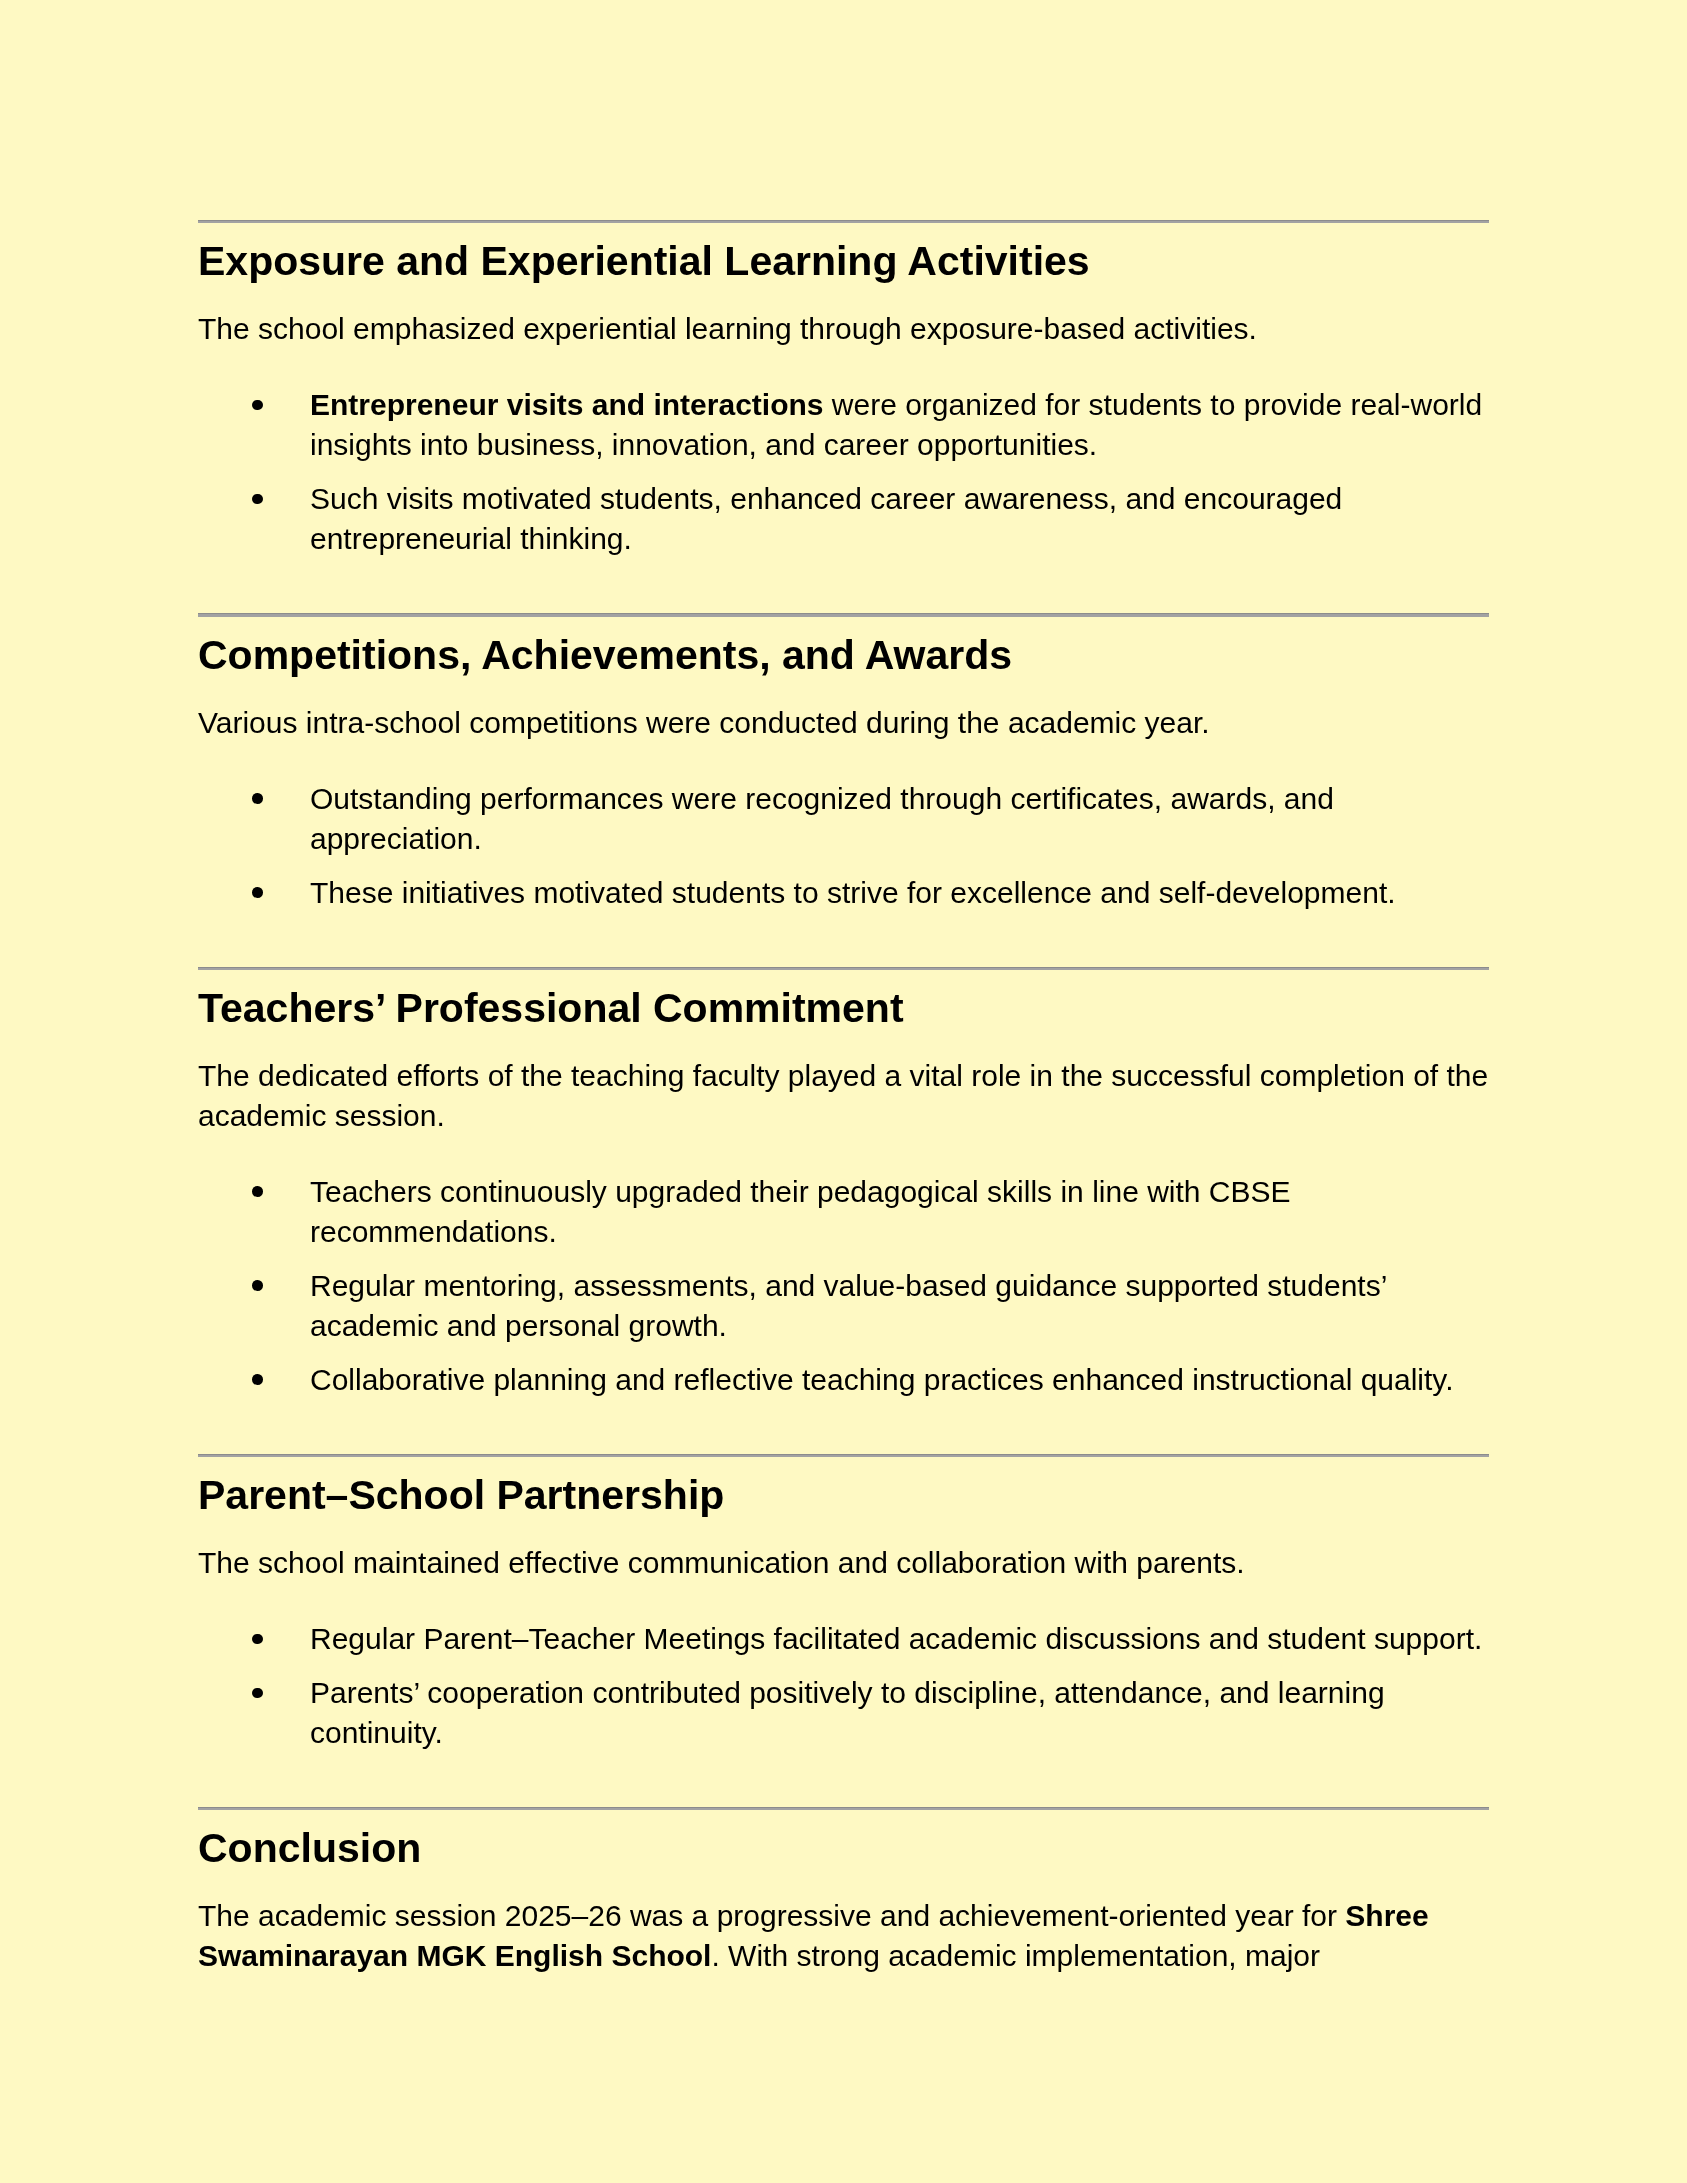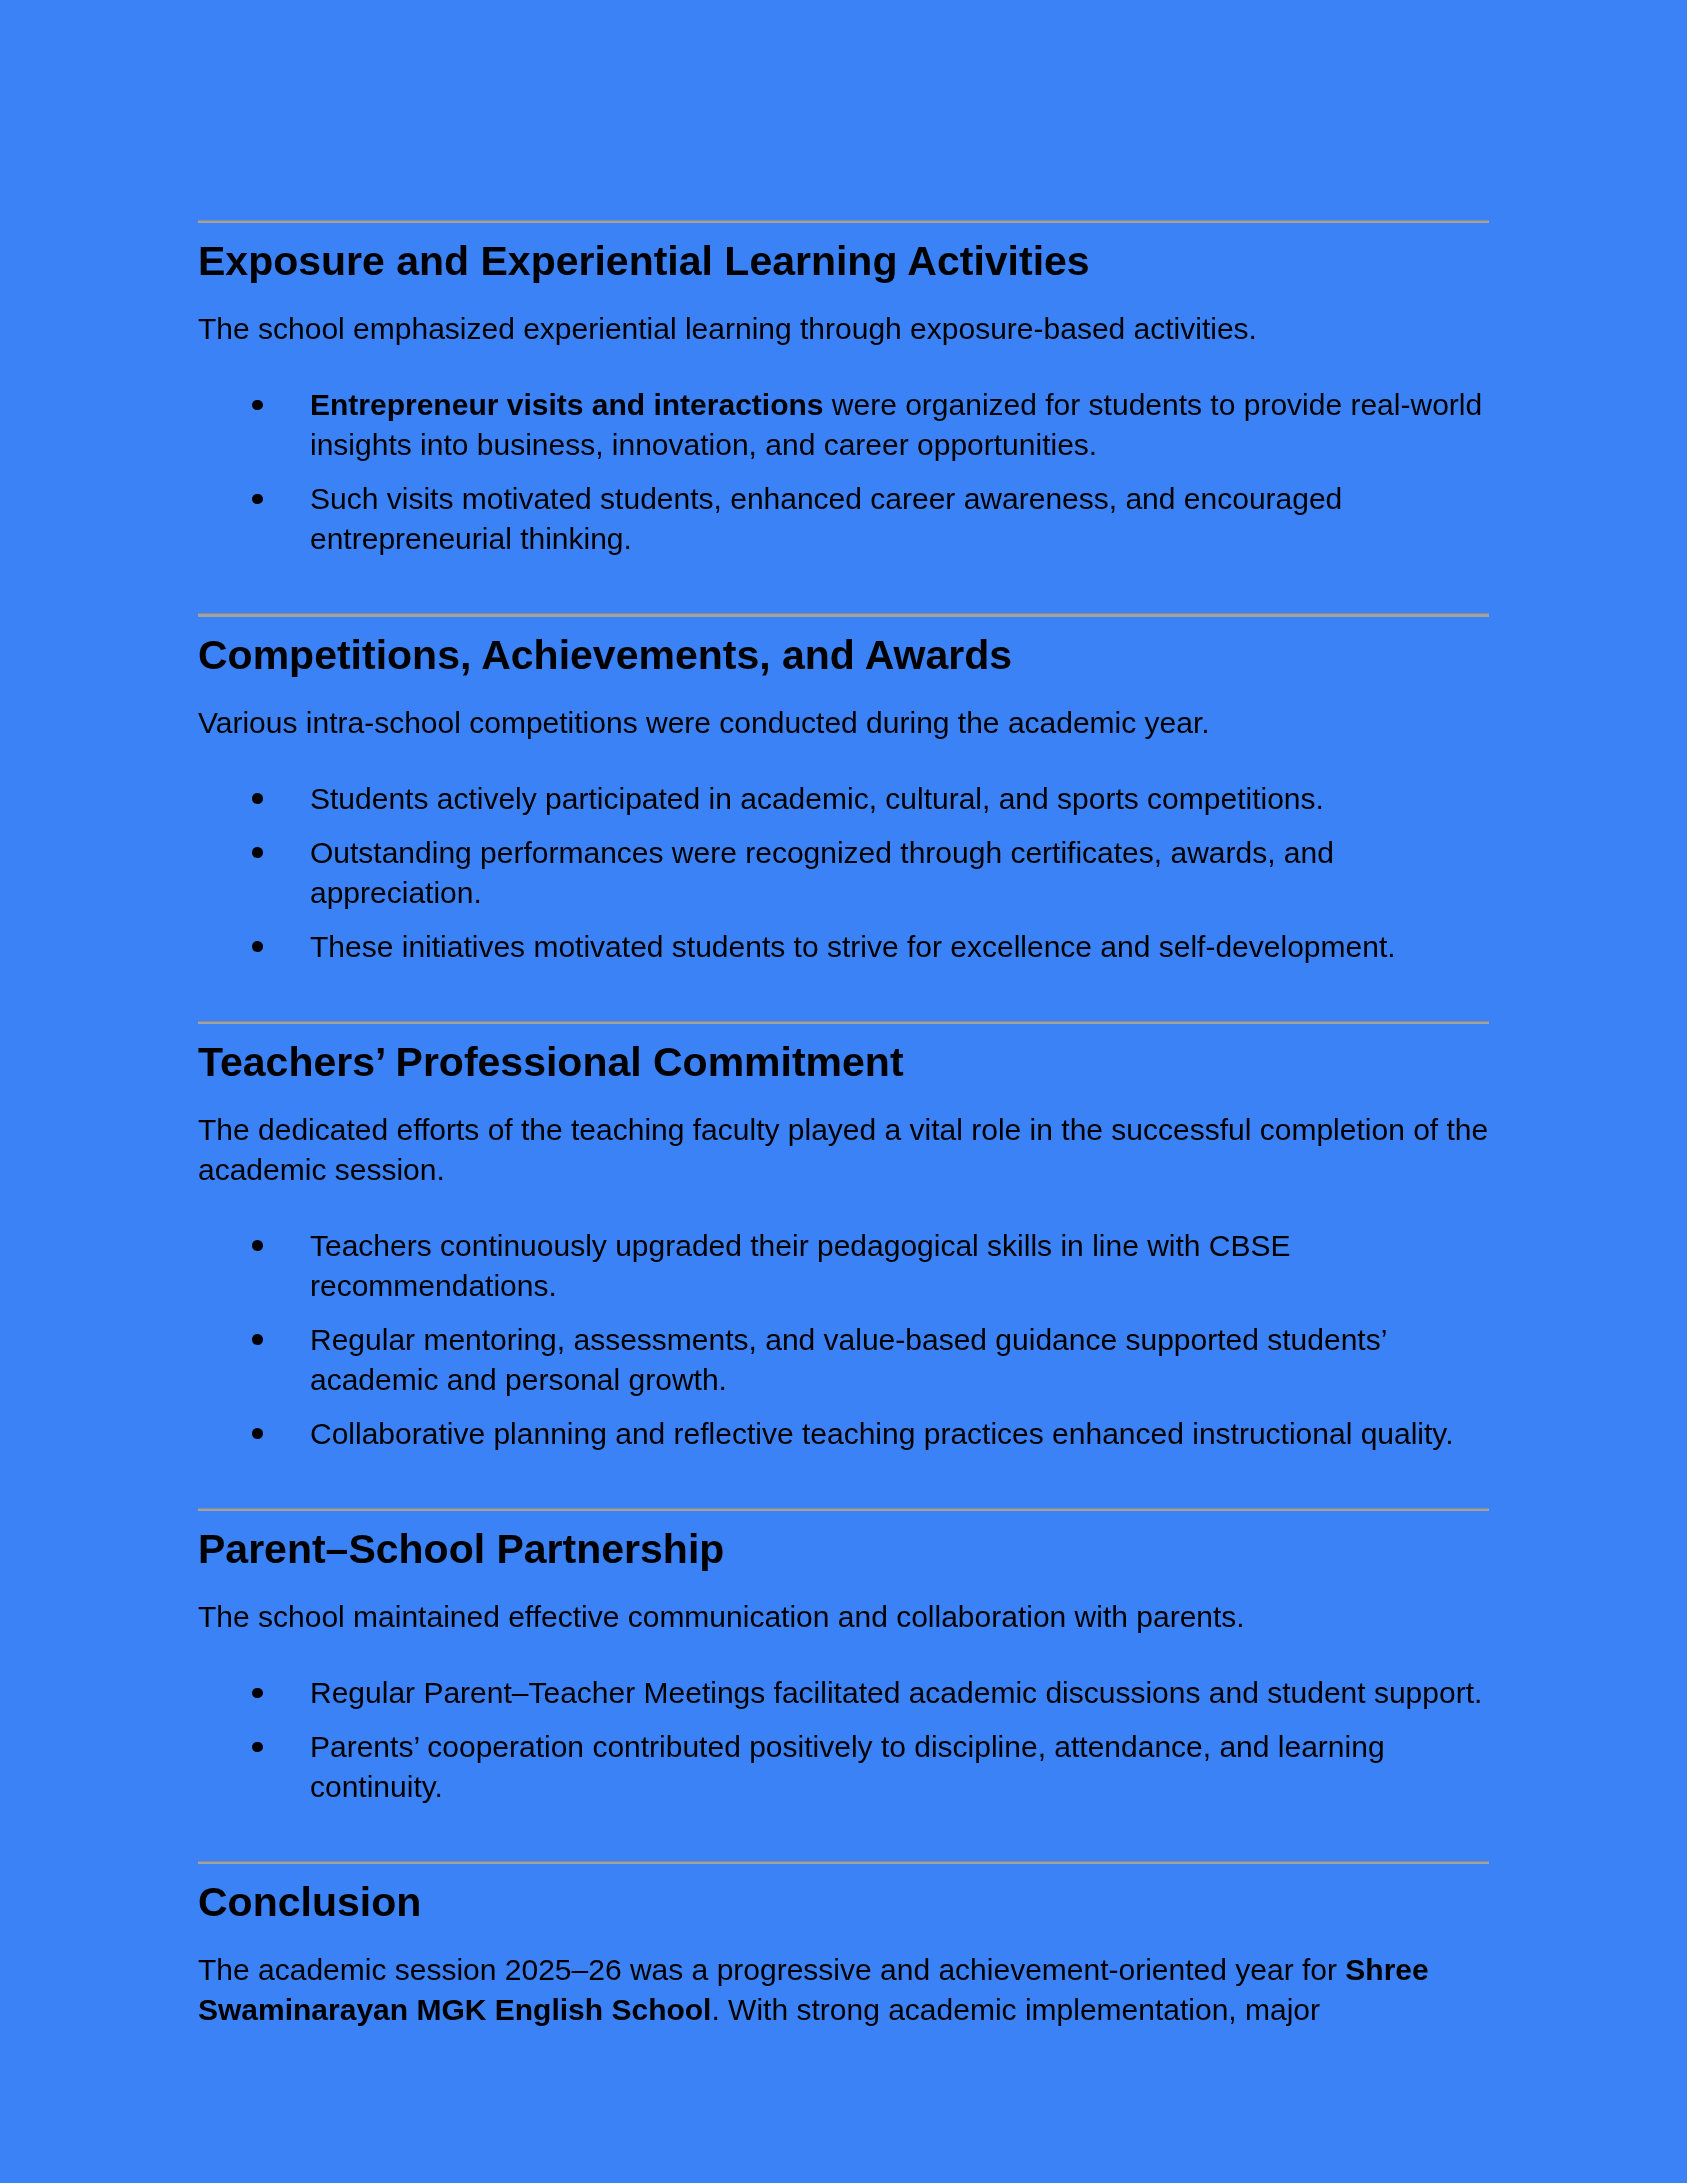--- a/index.html
+++ b/index.html
@@ -5,21 +5,21 @@
   html, body {
     margin: 0;
     padding: 0;
     background: #ffffff;
   }
   .page {
     width: 1687px;
     height: 2183px;
     box-sizing: border-box;
     padding: 220px 198px 0 198px;
-    background: #3b82f6;
+    background: #fef9c3;
     color: #000000;
     font-family: "Liberation Sans", sans-serif;
     overflow: hidden;
   }
   .hr {
     height: 3.3px;
     background: #a2a2a2;
     border-top: 0.7px solid #8c8c8c;
     box-sizing: border-box;
     margin: 54px 0 0 0;
@@ -79,21 +79,20 @@
       <li><span class="b">Entrepreneur visits and interactions</span><span> were organized for students to provide real-world insights into business, innovation, and career opportunities.</span></li>
       <li><span class="b"></span><span>Such visits motivated students, enhanced career awareness, and encouraged entrepreneurial thinking.</span></li>
     </ul>
   </div>
 
   <div class="section">
     <div class="hr"></div>
     <h2>Competitions, Achievements, and Awards</h2>
     <p>Various intra-school competitions were conducted during the academic year.</p>
     <ul>
-      <li><span class="b"></span><span>Students actively participated in academic, cultural, and sports competitions.</span></li>
       <li><span class="b"></span><span>Outstanding performances were recognized through certificates, awards, and appreciation.</span></li>
       <li><span class="b"></span><span>These initiatives motivated students to strive for excellence and self-development.</span></li>
     </ul>
   </div>
 
   <div class="section">
     <div class="hr"></div>
     <h2>Teachers’ Professional Commitment</h2>
     <p>The dedicated efforts of the teaching faculty played a vital role in the successful completion of the academic session.</p>
     <ul>

